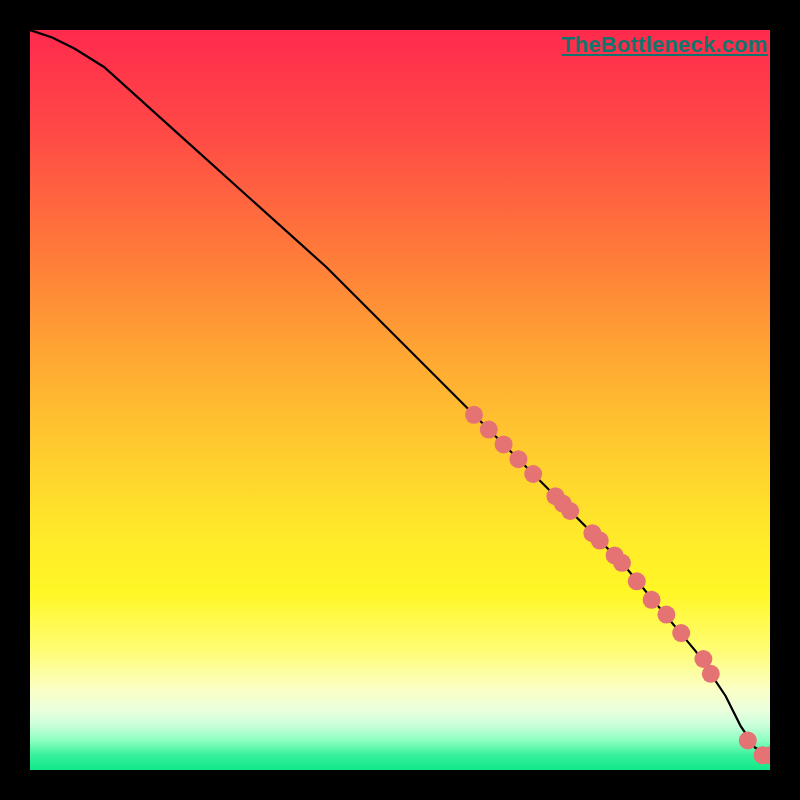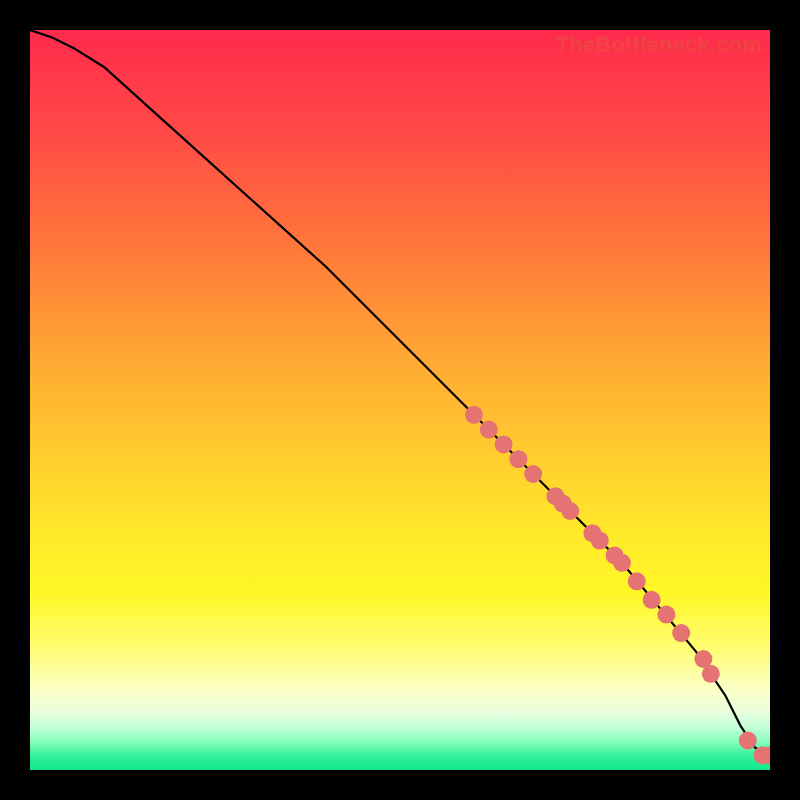--- a/index.html
+++ b/index.html
@@ -46,25 +46,26 @@
       #12e88a 100%
     );
   }
   svg.curve {
     position: absolute;
     inset: 0;
   }
   .attribution {
     position: absolute;
     top: 4px;
-    right: 8px;
+    right: 2px;
     font: 600 22px/1 Arial, Helvetica, sans-serif;
-    color: #ef4444;
+    color: #0f766e;
     letter-spacing: 0.2px;
     user-select: none;
+    text-decoration: underline;
   }
 </style>
 </head>
 <body>
 
 <div class="stage">
   <div class="plot">
     <div class="gradient"></div>
     <svg class="curve" viewBox="0 0 740 740" preserveAspectRatio="none">
       <path id="curve-path" d="M0.0 0.0 L22.2 7.4 L44.4 18.5 L74.0 37.0 L148.0 103.6 L222.0 170.2 L296.0 236.8 L370.0 310.8 L444.0 384.8 L518.0 458.8 L592.0 532.8 L666.0 621.6 L695.6 666.0 L710.4 695.6 L725.2 717.8 L740.0 725.2 " fill="none" stroke="#000000" stroke-width="2.2"></path>

